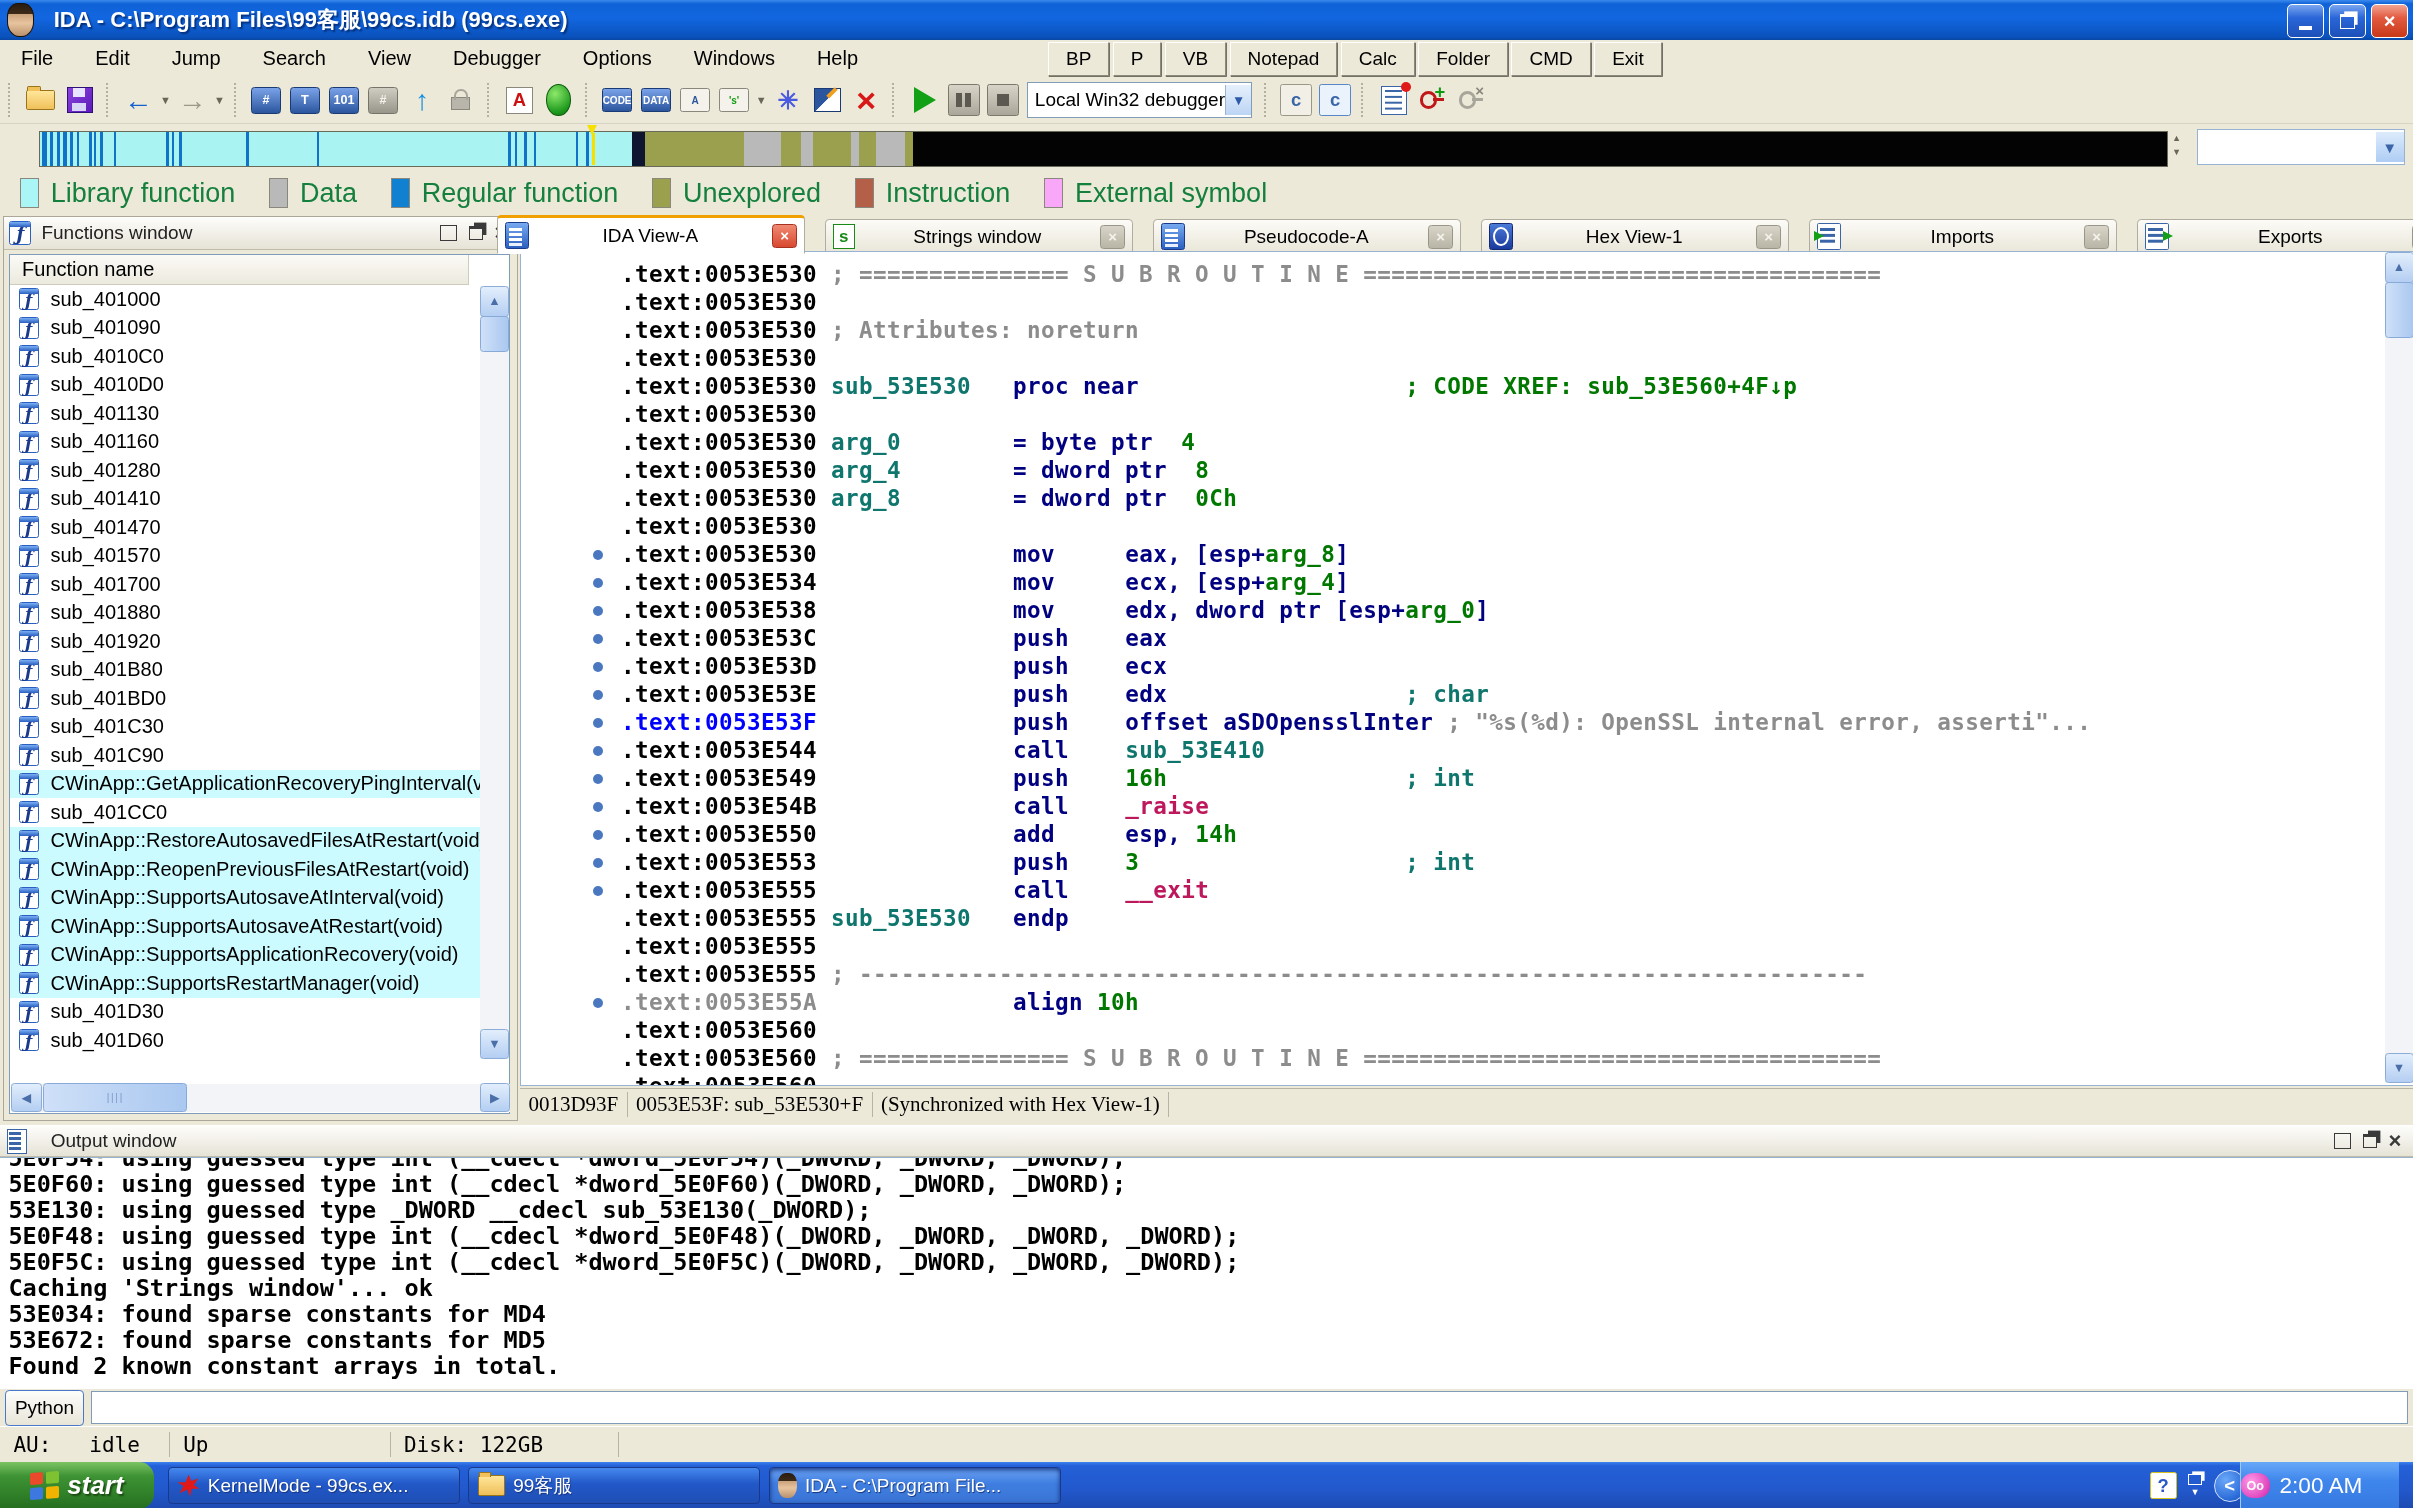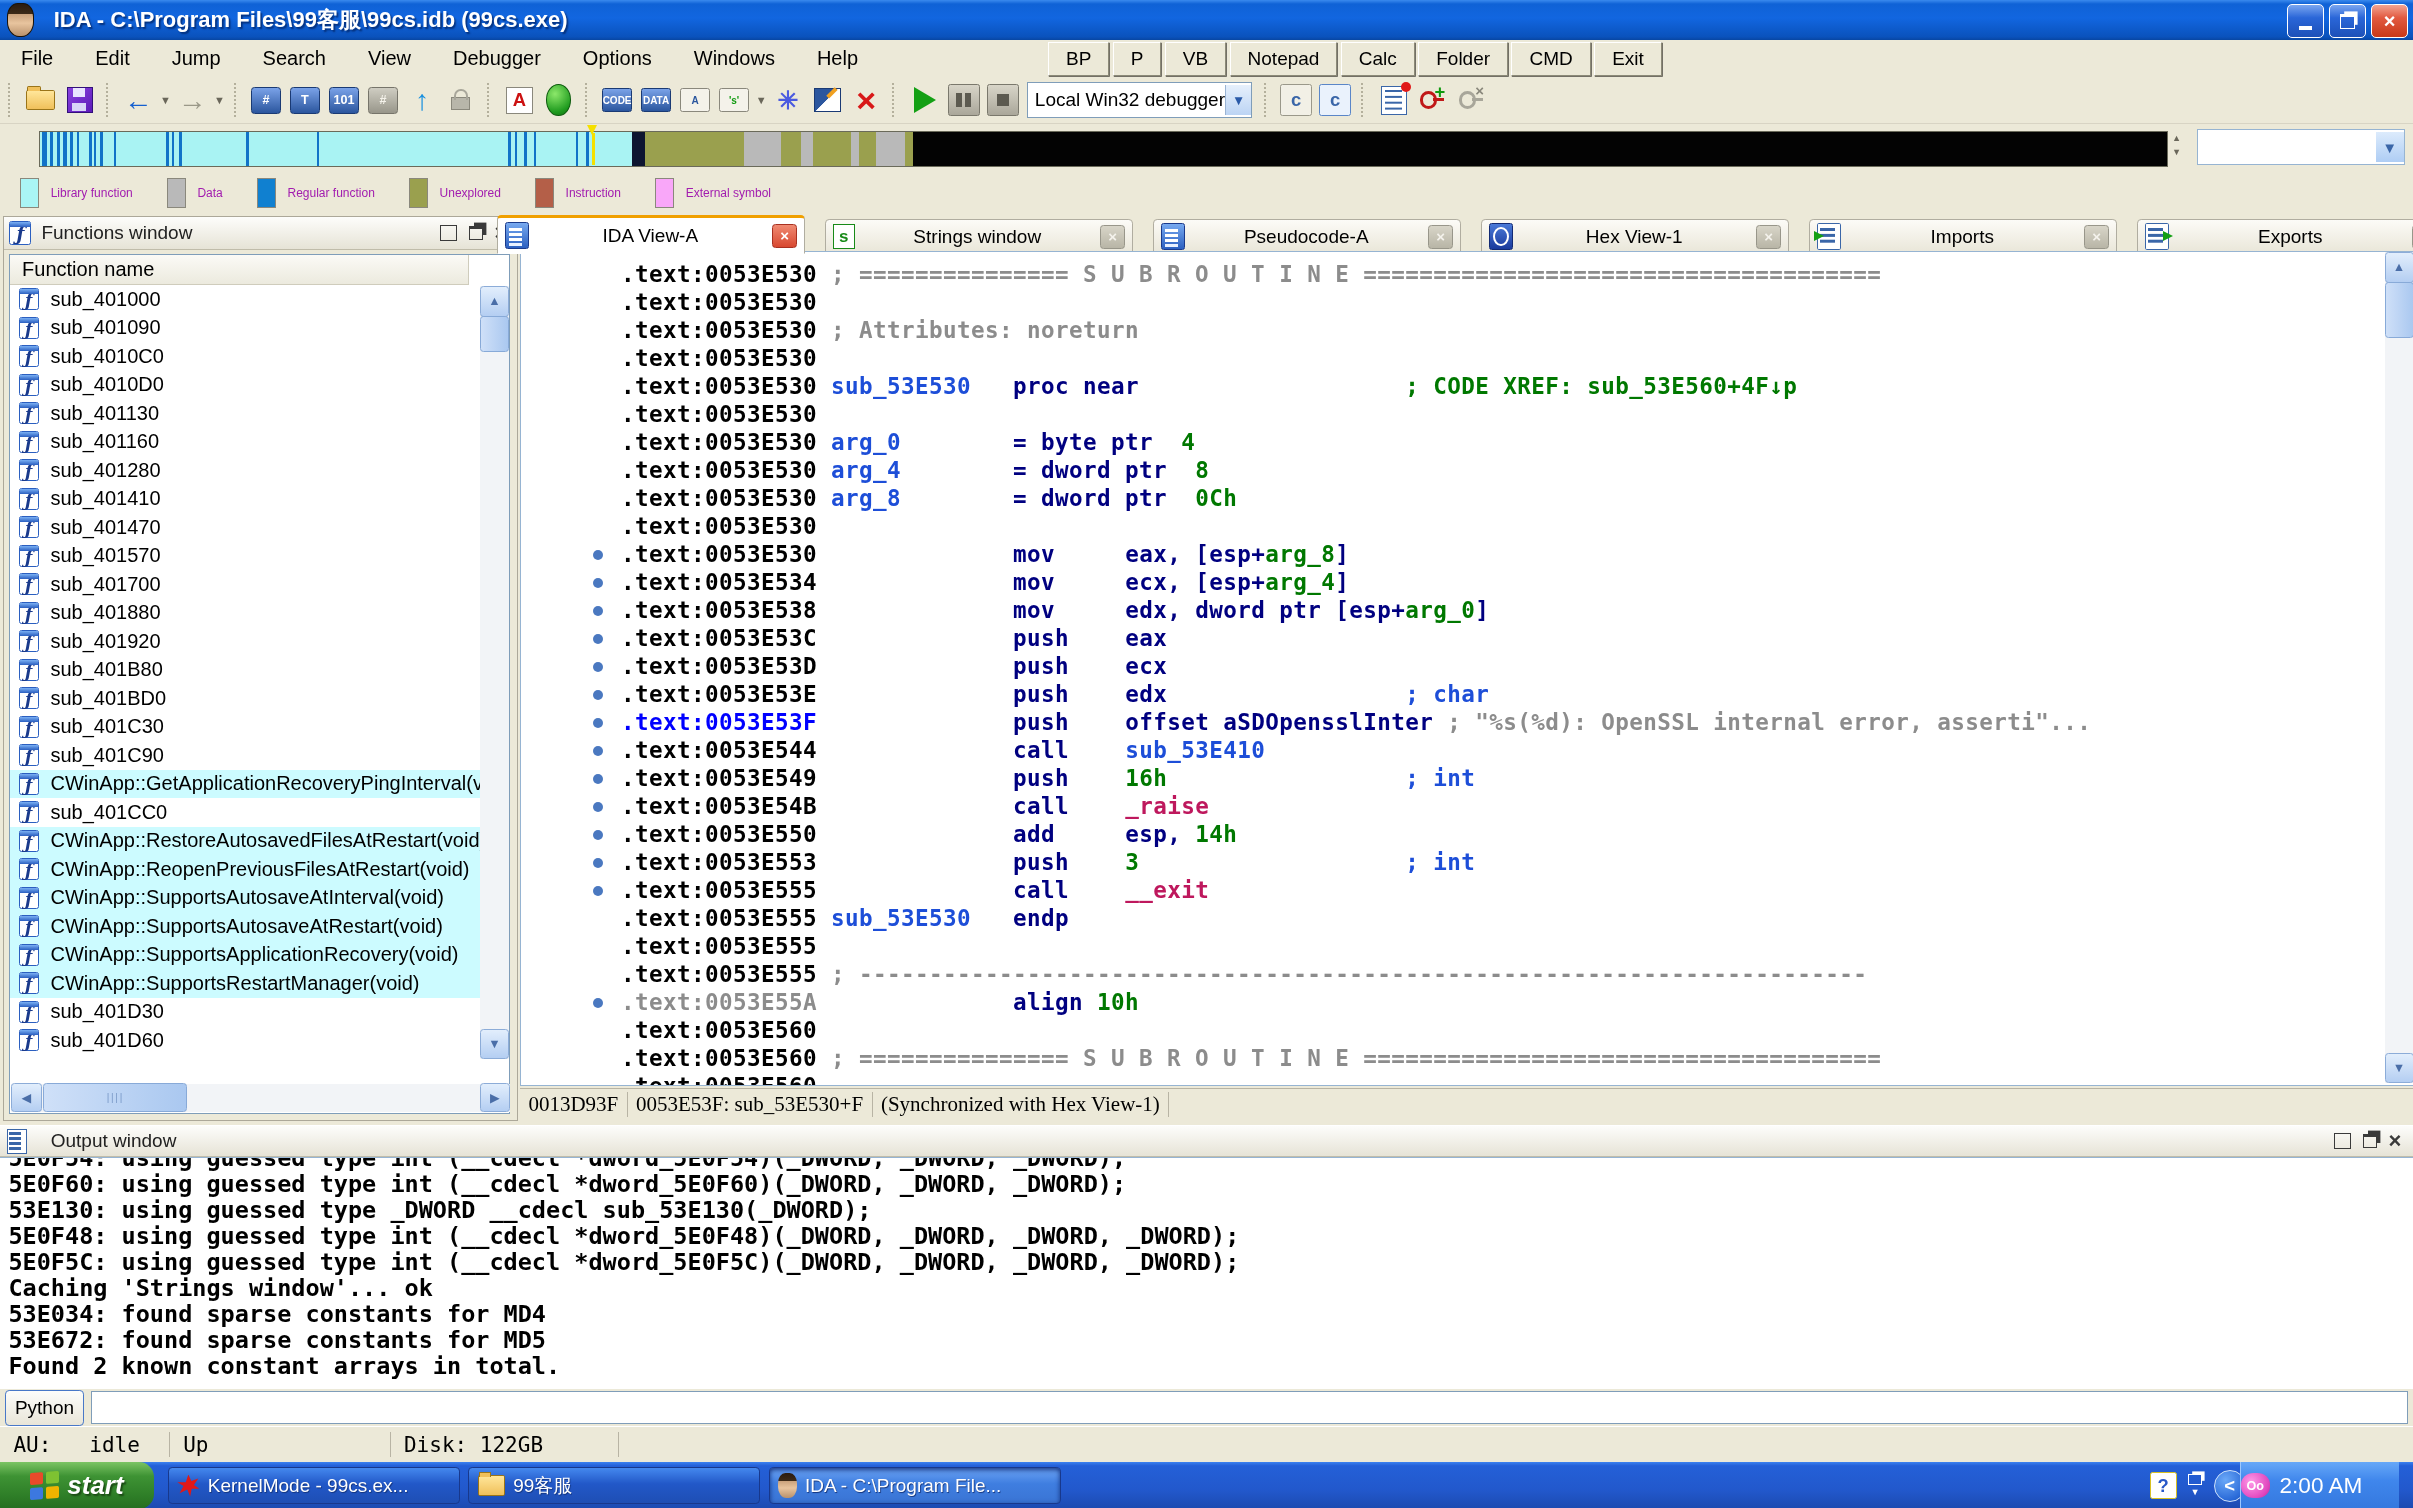--- a/index.html
+++ b/index.html
@@ -107,21 +107,21 @@
     color:#6a675a;font-size:9.2px;line-height:1}
   #navcombo{position:absolute;left:2197px;top:5px;width:206px;height:34px;background:#fff;
     border:1.7px solid #96b4d2;display:flex;align-items:center;justify-content:flex-end}
   #navcombo .drop{width:28.5px;height:30px;background:linear-gradient(180deg,#dcebfc,#aecdf4);
     display:flex;align-items:center;justify-content:center;color:#3a66a8;font-size:15px}
   
   #legend{position:absolute;left:0;top:171px;width:2413px;height:44px;background:#ece9d8;
     display:flex;align-items:center;padding-left:20px;box-sizing:border-box;gap:34px}
   .leg-item{display:flex;align-items:center;gap:11.7px}
   .leg-swatch{width:17px;height:28.5px;border:0.8px solid #8a887c}
-  .leg-label{font-size:12px;color:#a21caf;white-space:nowrap}
+  .leg-label{font-size:27px;color:#15803d;white-space:nowrap}
   
   #funcwin{position:absolute;left:3.4px;top:216px;width:513px;height:903px;background:#ece9d8;
     border:0.8px solid #aca899}
   #funcwin .wtitle{height:32px;background:linear-gradient(180deg,#fdfdfb,#e6e3d6);
     border-bottom:0.8px solid #c0bcaa;display:flex;align-items:center;padding:0 5px}
   .fico{width:22px;height:23.5px;background:#fff;border:1.7px solid #2b5fc0;border-radius:2.5px;
     color:#1a3a8c;font-family:"DejaVu Serif",serif;font-style:italic;font-weight:bold;font-size:18.4px;
     display:flex;align-items:flex-end;justify-content:center;line-height:1;position:relative;box-sizing:border-box}
   .fico:before{content:"";position:absolute;left:0;top:0;right:0;height:5px;
     background:linear-gradient(180deg,#7ab0f4,#2b5fc0)}
@@ -181,21 +181,21 @@
   .tico-export:after{left:auto;right:-5px}
   
   #disasm{position:absolute;left:520px;top:251px;width:1894px;height:835px;background:#fff;
     border:1.7px solid #96b4d2;box-sizing:border-box;overflow:hidden}
   #dlines{position:absolute;left:0;top:8.4px;right:30px}
   .dline{height:28px;white-space:pre;font-family:"DejaVu Sans Mono",monospace;font-weight:bold;
     font-size:22.6px;letter-spacing:0.4px;line-height:28px;padding-left:100px;position:relative}
   .dline .dot{position:absolute;left:72px;top:9.2px;width:10px;height:10px;border-radius:50%;
     background:#4a78c0}
   .c-a{color:#000}.c-ab{color:#0000ff}.c-ag{color:#8c8c8c}
-  .c-n{color:#000080}.c-b{color:#1d4ed8}.c-g{color:#007800}
+  .c-n{color:#000080}.c-b{color:#0f766e}.c-g{color:#007800}
   .c-gy{color:#8c8c8c}.c-p{color:#be185d}
   #disasm-vsb{position:absolute;right:0;top:0;width:28.5px;height:831px}
   #disasm-vsb .sb-btn{width:27px;height:28.5px}
   #disasm-vsb .dn{position:absolute;bottom:0}
   #disasm-vsb .sb-thumb{position:absolute;top:30px;width:27px;height:54px}
   #disasm-status{position:absolute;left:520px;top:1088px;width:1894px;height:30px;background:#ece9d8;
     display:flex;align-items:center;font-family:"Liberation Serif",serif;font-size:21px;color:#000;
     border-top:0.8px solid #b8b4a4}
   #disasm-status .seg{padding:0 8.4px;border-right:1.7px solid #b8b4a4;height:25px;display:flex;
     align-items:center;white-space:nowrap}

